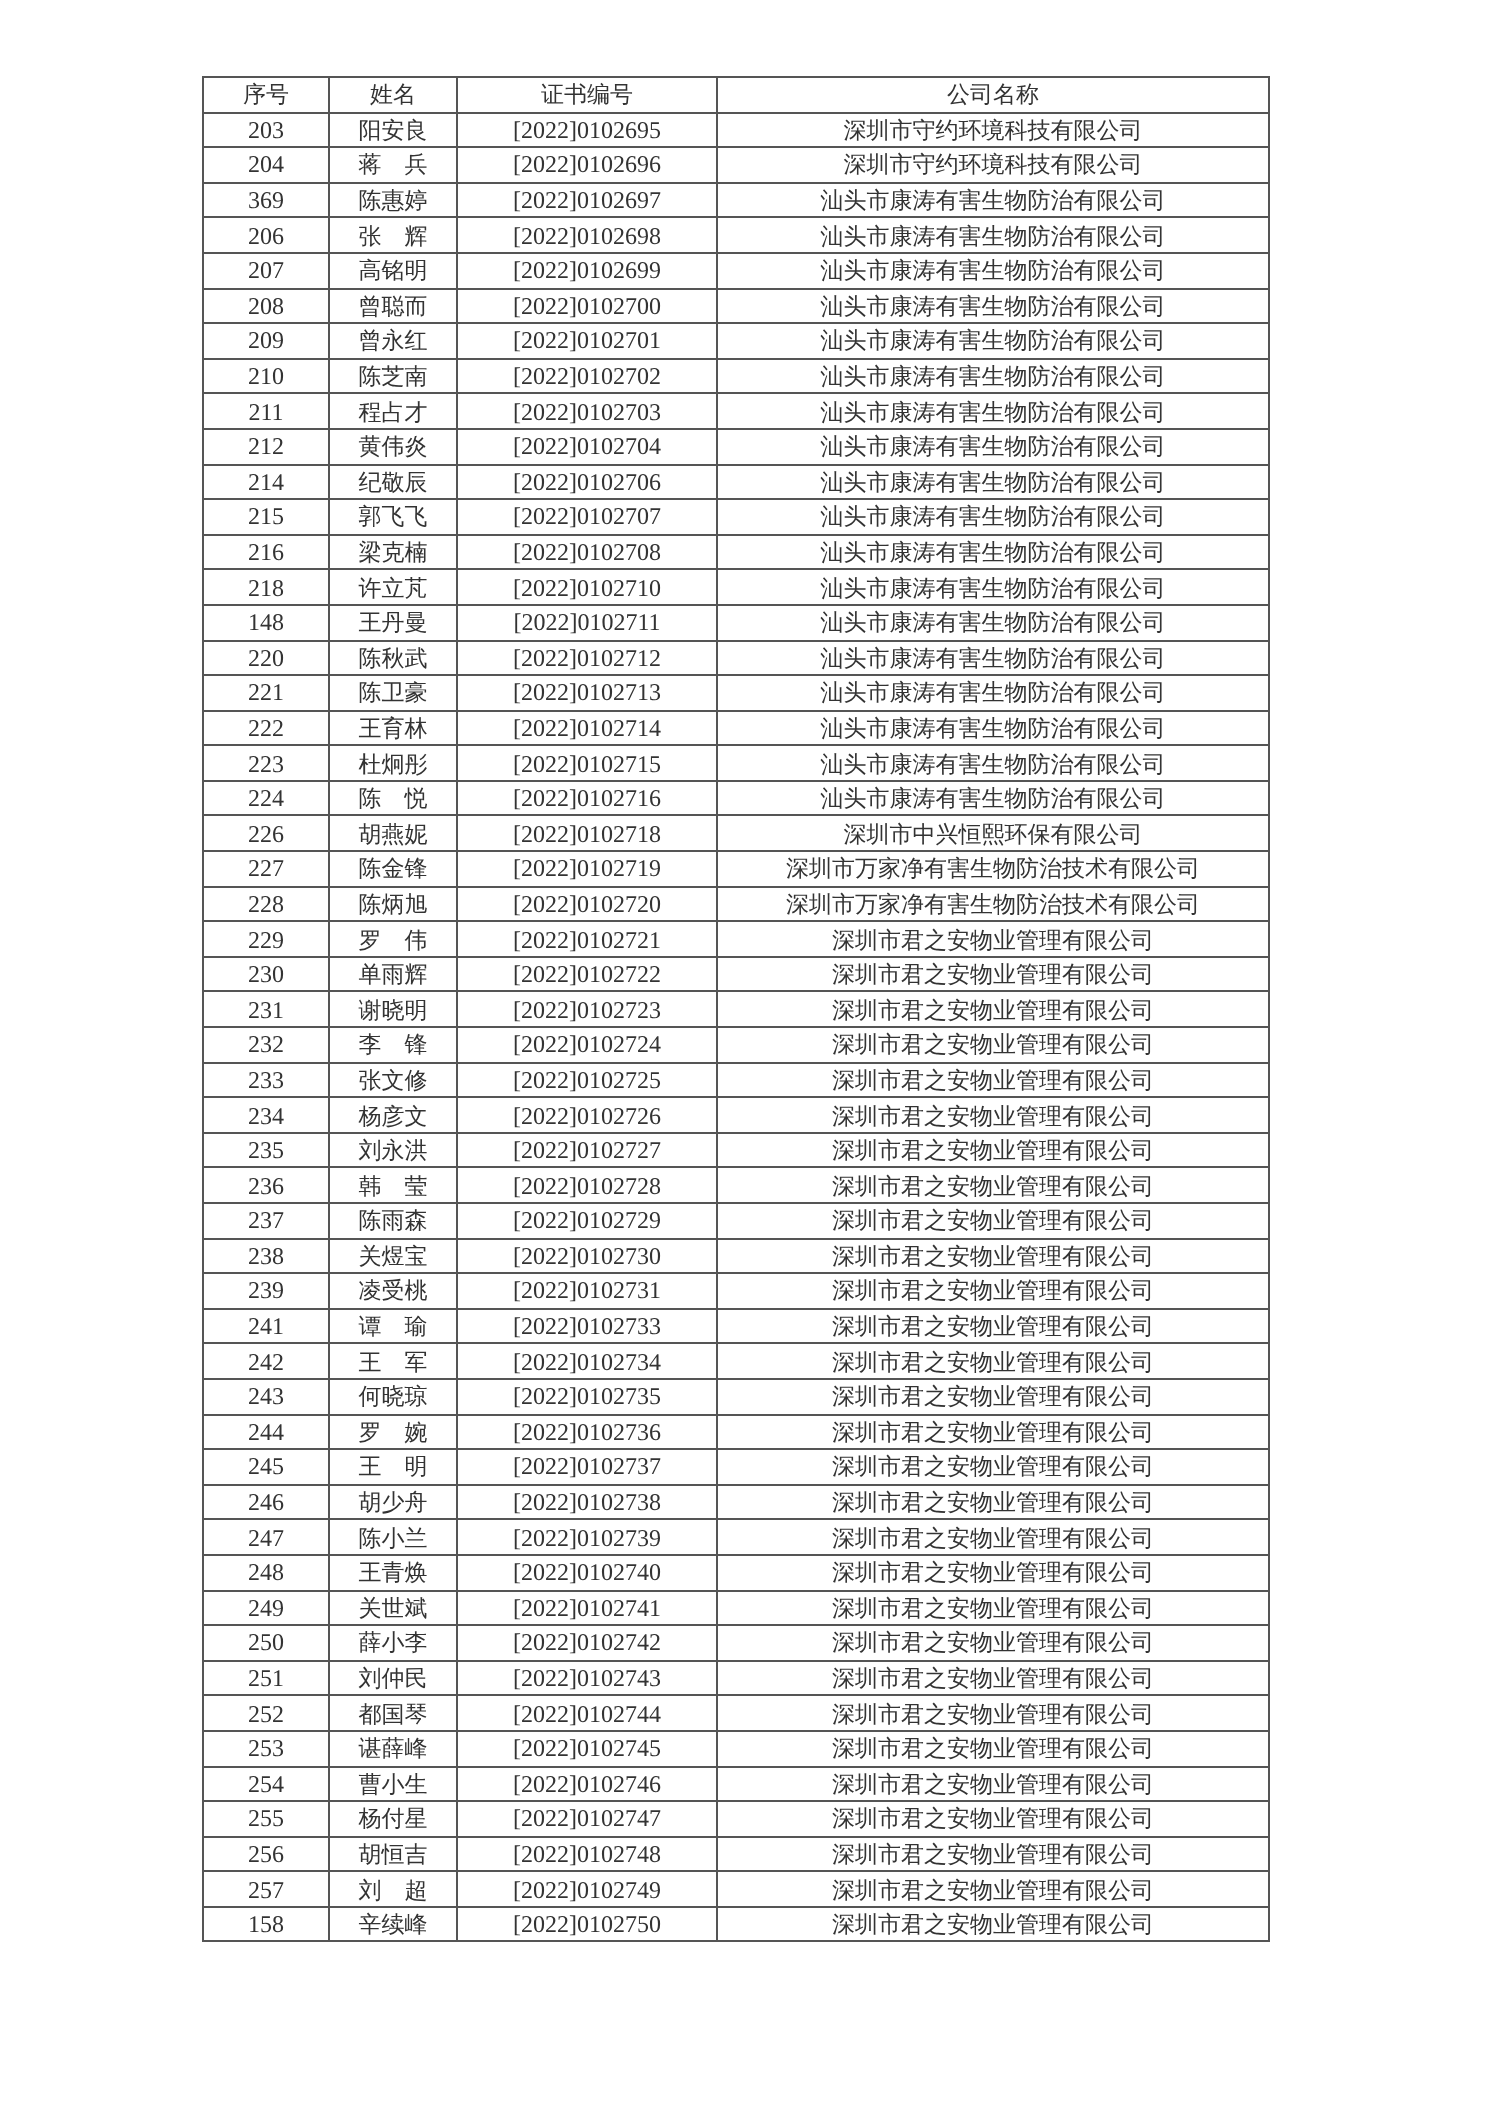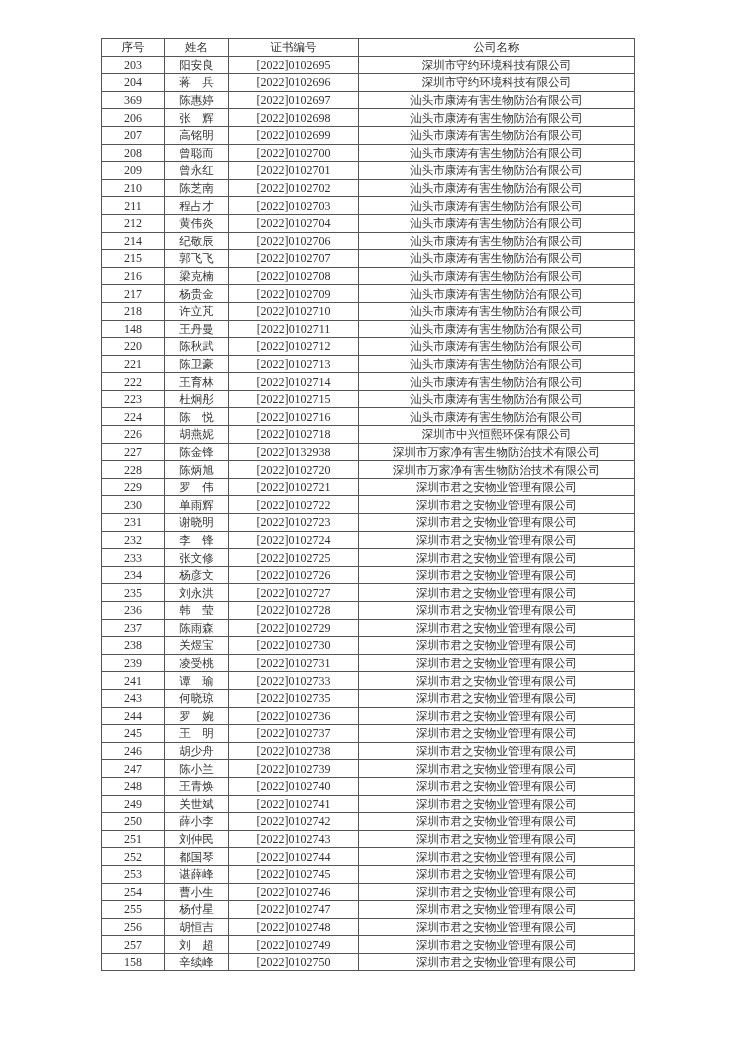--- a/index.html
+++ b/index.html
@@ -108,26 +108,20 @@
         <td class="num">[2022]0102707</td>
         <td>汕头市康涛有害生物防治有限公司</td>
       </tr>
       <tr>
         <td class="num">216</td>
         <td>梁克楠</td>
         <td class="num">[2022]0102708</td>
         <td>汕头市康涛有害生物防治有限公司</td>
       </tr>
       <tr>
-        <td class="num">217</td>
-        <td>杨贵金</td>
-        <td class="num">[2022]0102709</td>
-        <td>汕头市康涛有害生物防治有限公司</td>
-      </tr>
-      <tr>
         <td class="num">218</td>
         <td>许立芃</td>
         <td class="num">[2022]0102710</td>
         <td>汕头市康涛有害生物防治有限公司</td>
       </tr>
       <tr>
         <td class="num">148</td>
         <td>王丹曼</td>
         <td class="num">[2022]0102711</td>
         <td>汕头市康涛有害生物防治有限公司</td>
@@ -164,21 +158,21 @@
       </tr>
       <tr>
         <td class="num">226</td>
         <td>胡燕妮</td>
         <td class="num">[2022]0102718</td>
         <td>深圳市中兴恒熙环保有限公司</td>
       </tr>
       <tr>
         <td class="num">227</td>
         <td>陈金锋</td>
-        <td class="num">[2022]0132938</td>
+        <td class="num">[2022]0102719</td>
         <td>深圳市万家净有害生物防治技术有限公司</td>
       </tr>
       <tr>
         <td class="num">228</td>
         <td>陈炳旭</td>
         <td class="num">[2022]0102720</td>
         <td>深圳市万家净有害生物防治技术有限公司</td>
       </tr>
       <tr>
         <td class="num">229</td>
@@ -246,20 +240,26 @@
         <td class="num">[2022]0102731</td>
         <td>深圳市君之安物业管理有限公司</td>
       </tr>
       <tr>
         <td class="num">241</td>
         <td>谭　瑜</td>
         <td class="num">[2022]0102733</td>
         <td>深圳市君之安物业管理有限公司</td>
       </tr>
       <tr>
+        <td class="num">242</td>
+        <td>王　军</td>
+        <td class="num">[2022]0102734</td>
+        <td>深圳市君之安物业管理有限公司</td>
+      </tr>
+      <tr>
         <td class="num">243</td>
         <td>何晓琼</td>
         <td class="num">[2022]0102735</td>
         <td>深圳市君之安物业管理有限公司</td>
       </tr>
       <tr>
         <td class="num">244</td>
         <td>罗　婉</td>
         <td class="num">[2022]0102736</td>
         <td>深圳市君之安物业管理有限公司</td>

